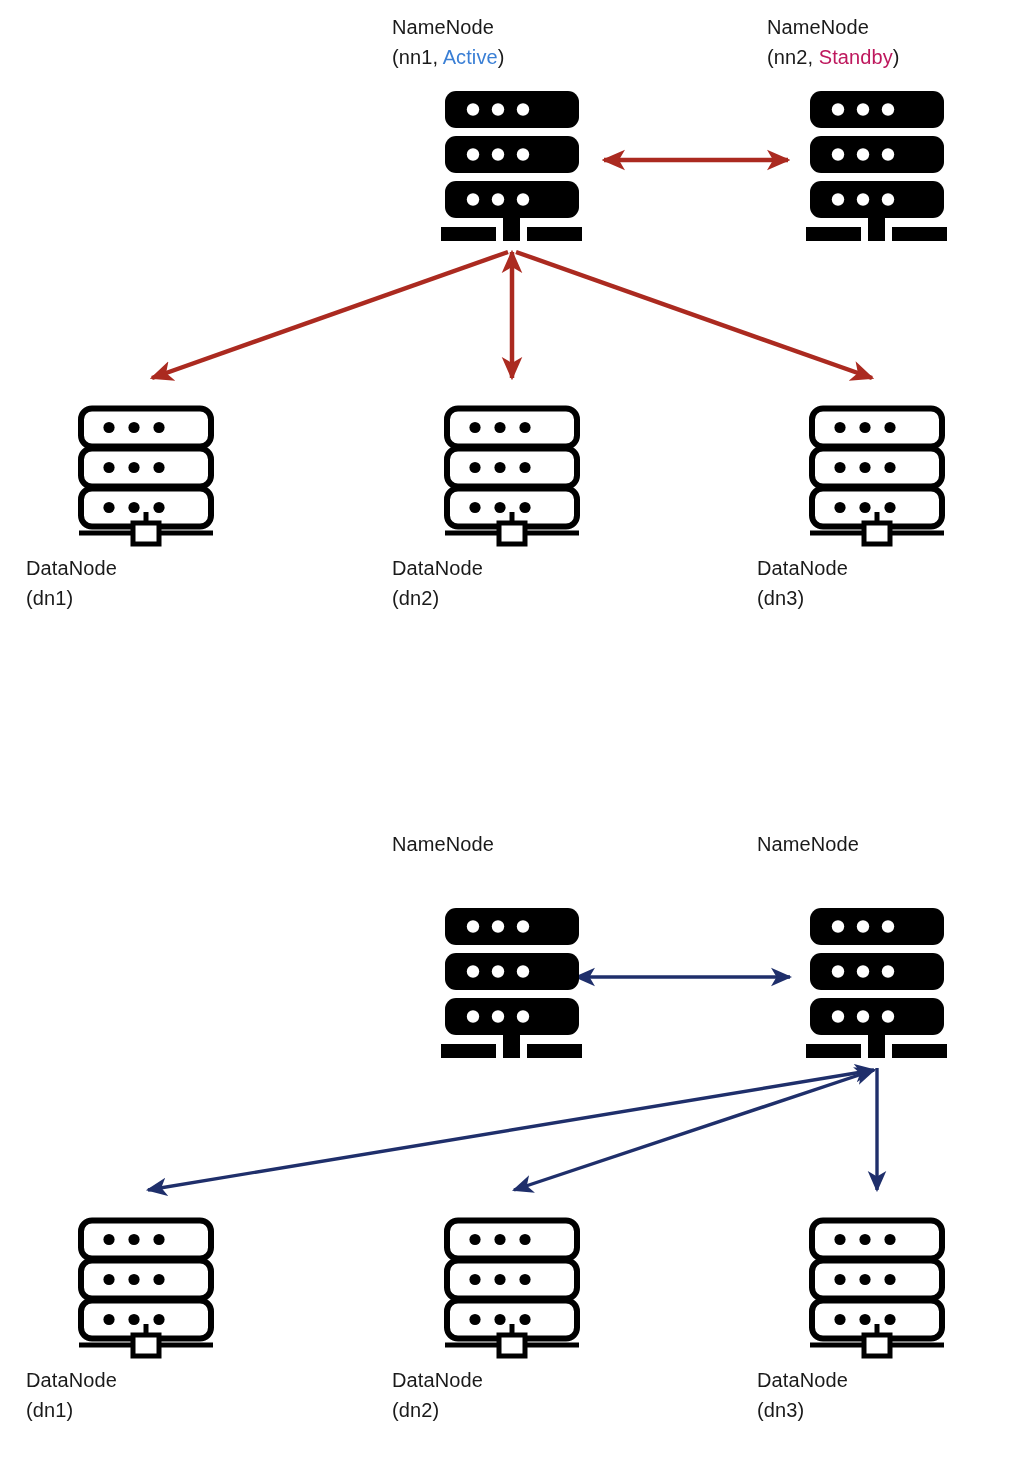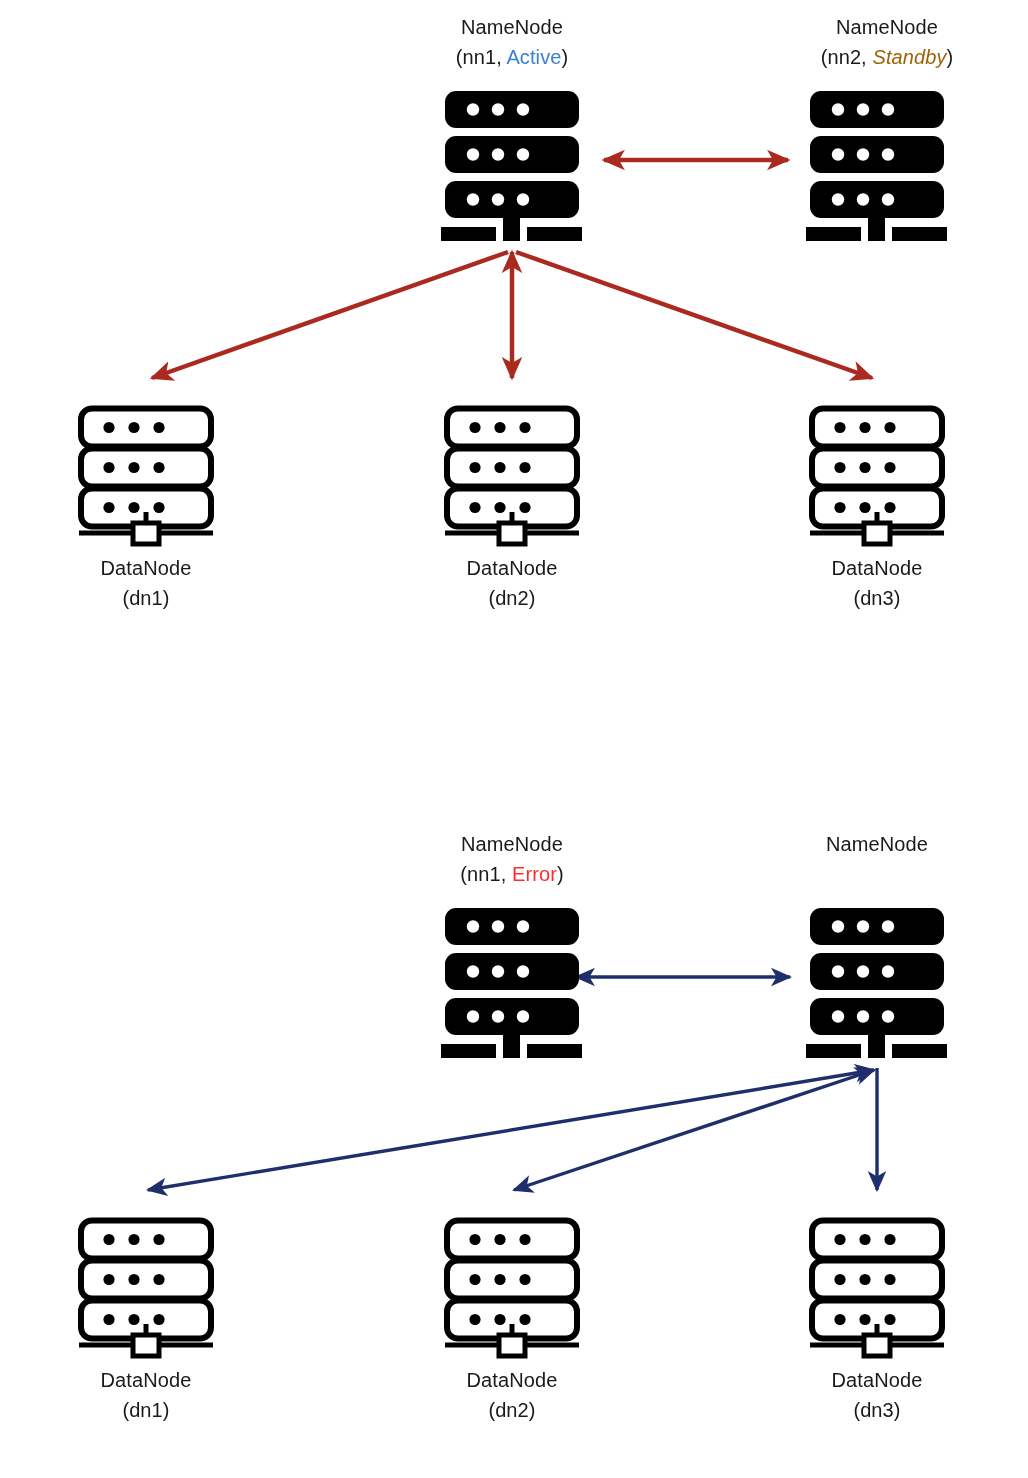--- a/index.html
+++ b/index.html
@@ -16,31 +16,30 @@
     position: relative;
     width: 1028px;
     height: 1478px;
     background: #ffffff;
     overflow: hidden;
   }
 
   
   .node-label {
     position: absolute;
-    text-align: center;
     font-size: 20px;
     line-height: 30px;
     letter-spacing: 0.1px;
     color: #1a1a1a;
     white-space: nowrap;
   }
   .node-label .l2 { display: block; }
   .state-active  { color: #3a7fd5; margin-top: 37px; }
   .state-error   { color: #fc2d2d; }
-  .state-standby { color: #a16207; font-style: italic; }
+  .state-standby { color: #be185d; }
 
   
   .server {
     position: absolute;
     width: 150px;
     height: 150px;
   }
   .server svg { display: block; width: 150px; height: 150px; }
 
   
@@ -249,23 +248,20 @@
     <line x1="8" y1="21" x2="142" y2="21" stroke="#000000" stroke-width="5"></line>
     <rect x="62" y="11" width="26" height="21" fill="#ffffff" stroke="#000000" stroke-width="5"></rect>
   </svg>
   <div class="node-label" style="left:757px; top:553px; width:240px;">
     <span>DataNode</span>
     <span class="l2">(dn3)</span>
   </div>
 
   <div class="node-label" style="left:392px; top:829px; width:240px;">
     <span>NameNode</span>
-    <span class="l2">
-      <span>(nn1, </span><span class="state-error">Error</span><span>)</span>
-    </span>
   </div>
 
   <div class="node-label" style="left:757px; top:829px; width:240px;">
     <span>NameNode</span>
   </div>
 
   <div class="server" style="left:437px; top:902px;">
     <svg viewBox="0 0 150 150" xmlns="http://www.w3.org/2000/svg" aria-hidden="true">
       <g fill="#000000">
         <rect x="8" y="6" width="134" height="37" rx="11"></rect>

